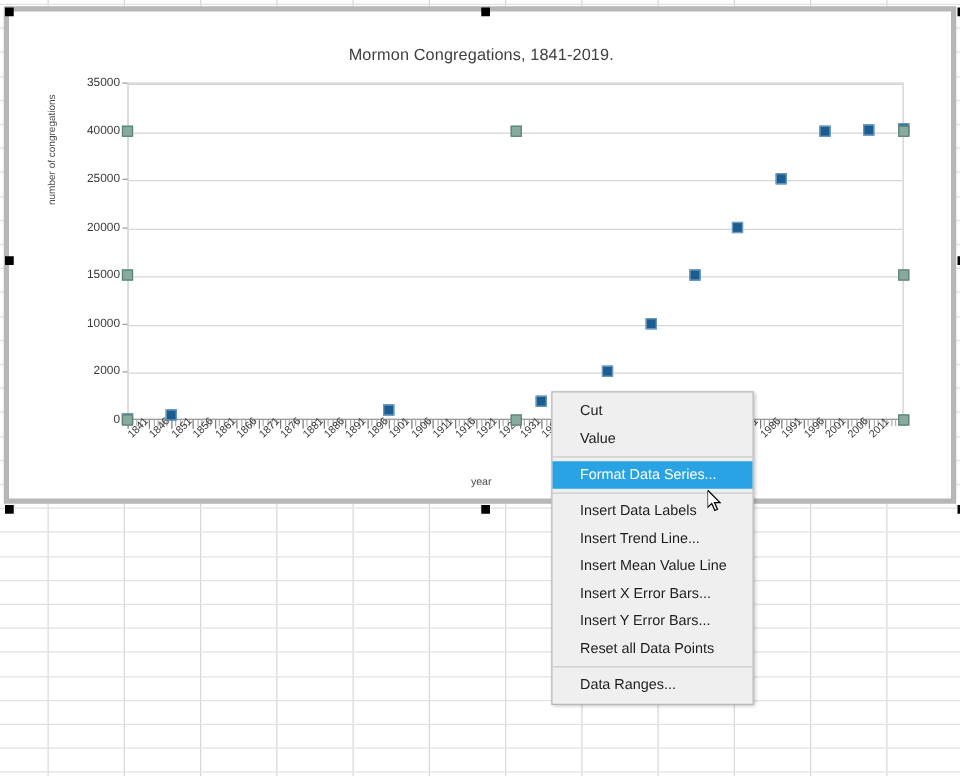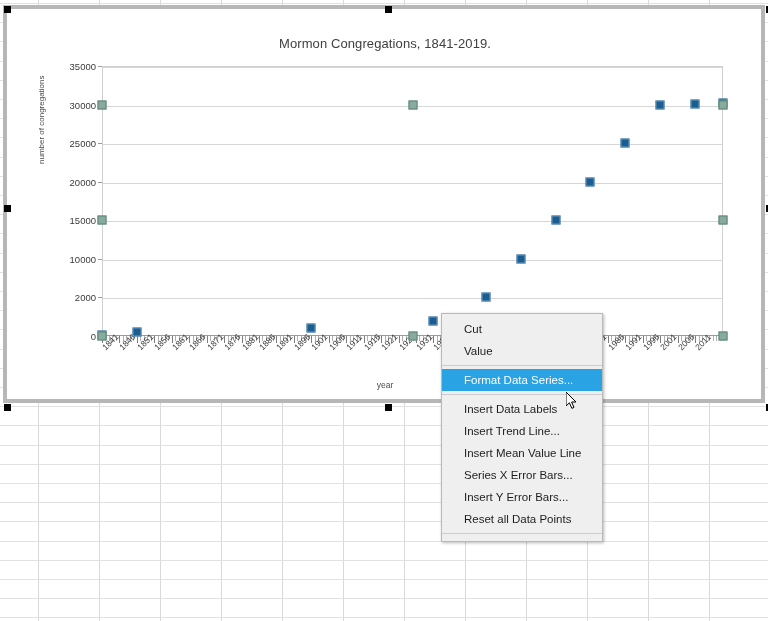--- a/index.html
+++ b/index.html
@@ -352,21 +352,21 @@
     <div class="ytick-label" style="top: 288.429px; left: 37px;">2000</div>
     <div class="ytick-mark" style="top: 288.429px; left: 91px;"></div>
     <div class="ytick-label" style="top: 249.857px; left: 37px;">10000</div>
     <div class="ytick-mark" style="top: 249.857px; left: 91px;"></div>
     <div class="ytick-label" style="top: 211.286px; left: 37px;">15000</div>
     <div class="ytick-mark" style="top: 211.286px; left: 91px;"></div>
     <div class="ytick-label" style="top: 172.714px; left: 37px;">20000</div>
     <div class="ytick-mark" style="top: 172.714px; left: 91px;"></div>
     <div class="ytick-label" style="top: 134.143px; left: 37px;">25000</div>
     <div class="ytick-mark" style="top: 134.143px; left: 91px;"></div>
-    <div class="ytick-label" style="top: 95.5714px; left: 37px;">30000</div>
+    <div class="ytick-label" style="top: 95.5714px; left: 37px;">40000</div>
     <div class="ytick-mark" style="top: 95.5714px; left: 91px;"></div>
     <div class="ytick-label" style="top: 57px; left: 37px;">35000</div>
     <div class="ytick-mark" style="top: 57px; left: 91px;"></div>
     <div class="xtick-label" style="left: 93px;">1841</div>
     <div class="xtick-label" style="left: 110.444px;">1846</div>
     <div class="xtick-label" style="left: 127.888px;">1851</div>
     <div class="xtick-label" style="left: 145.331px;">1856</div>
     <div class="xtick-label" style="left: 162.775px;">1861</div>
     <div class="xtick-label" style="left: 180.219px;">1866</div>
     <div class="xtick-label" style="left: 197.663px;">1871</div>
@@ -433,21 +433,22 @@
 
 <div id="context-menu">
     <div class="menu-item">Cut</div>
     <div class="menu-item">Value</div>
     <div class="menu-sep"></div>
     <div class="menu-item highlight">Format Data Series...</div>
     <div class="menu-sep"></div>
     <div class="menu-item">Insert Data Labels</div>
     <div class="menu-item">Insert Trend Line...</div>
     <div class="menu-item">Insert Mean Value Line</div>
-    <div class="menu-item">Series X Error Bars...</div>
+    <div class="menu-item">Insert X Error Bars...</div>
     <div class="menu-item">Insert Y Error Bars...</div>
     <div class="menu-item">Reset all Data Points</div>
     <div class="menu-sep"></div>
+    <div class="menu-item">Data Ranges...</div>
   </div>
 
 <svg id="cursor" viewBox="0 0 12 18">
   <polygon points="0,0 0,14 3.4,10.8 5.9,16.4 8,15.4 5.6,10 10,10" fill="#ffffff" stroke="#000000" stroke-width="1"></polygon>
 </svg>
 
 </body></html>

